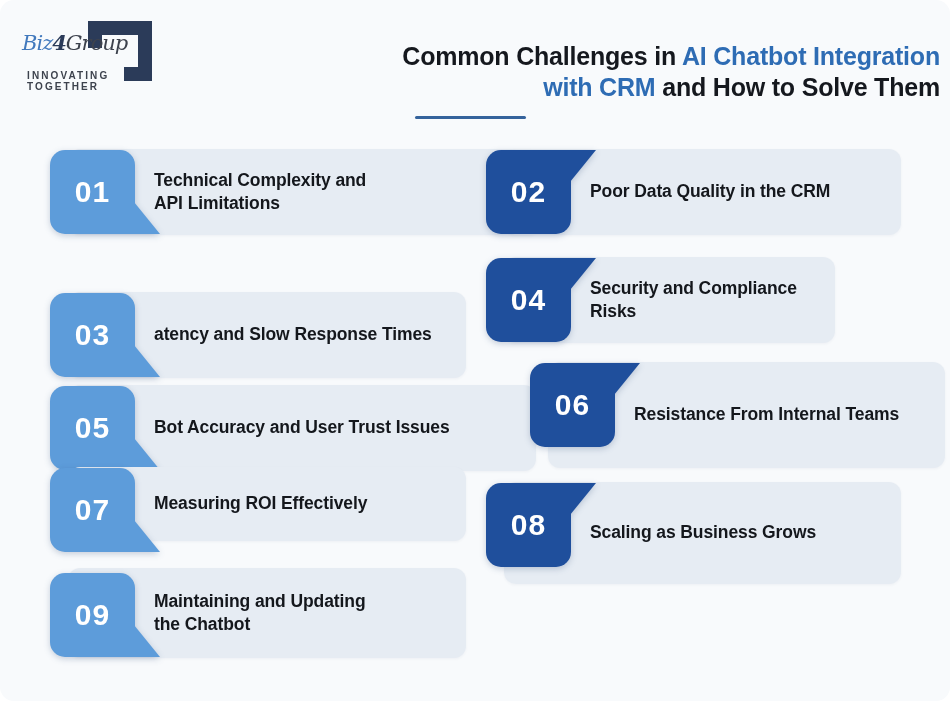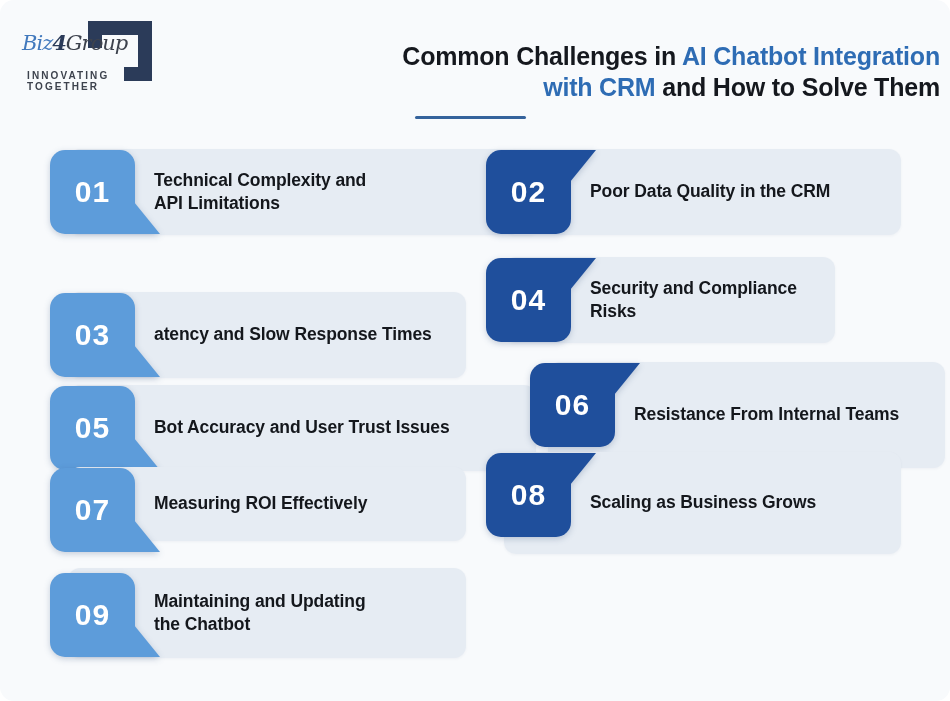--- a/index.html
+++ b/index.html
@@ -131,21 +131,21 @@
   <div class="card light" style="left:50px;top:467px;width:416px;height:74px;">
     <div class="panel"></div>
     <div class="badge">
       <div class="badge-body"></div>
       <div class="badge-tail"></div>
       <div class="badge-num">07</div>
     </div>
     <div class="card-title">Measuring ROI Effectively</div>
   </div>
 
-  <div class="card dark" style="left:486px;top:452px;width:415px;height:102px;">
+  <div class="card dark" style="left:486px;top:482px;width:415px;height:102px;">
     <div class="panel"></div>
     <div class="badge">
       <div class="badge-body"></div>
       <div class="badge-tail"></div>
       <div class="badge-num">08</div>
     </div>
     <div class="card-title">Scaling as Business Grows</div>
   </div>
 
   <div class="card light tall" style="left:50px;top:568px;width:416px;height:90px;">

